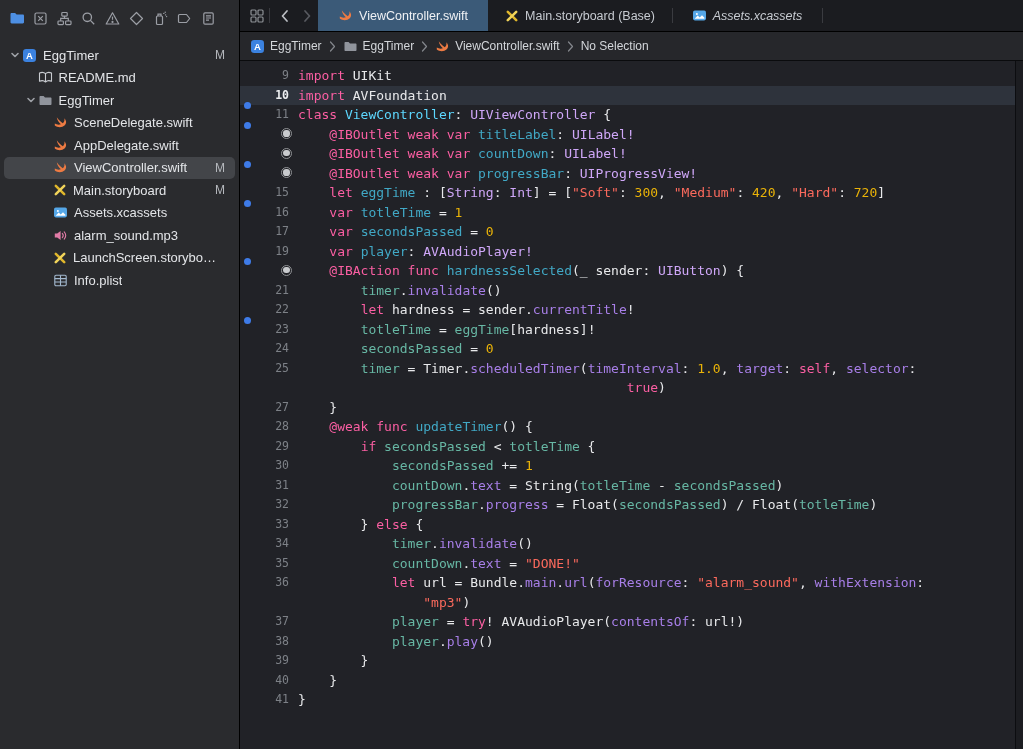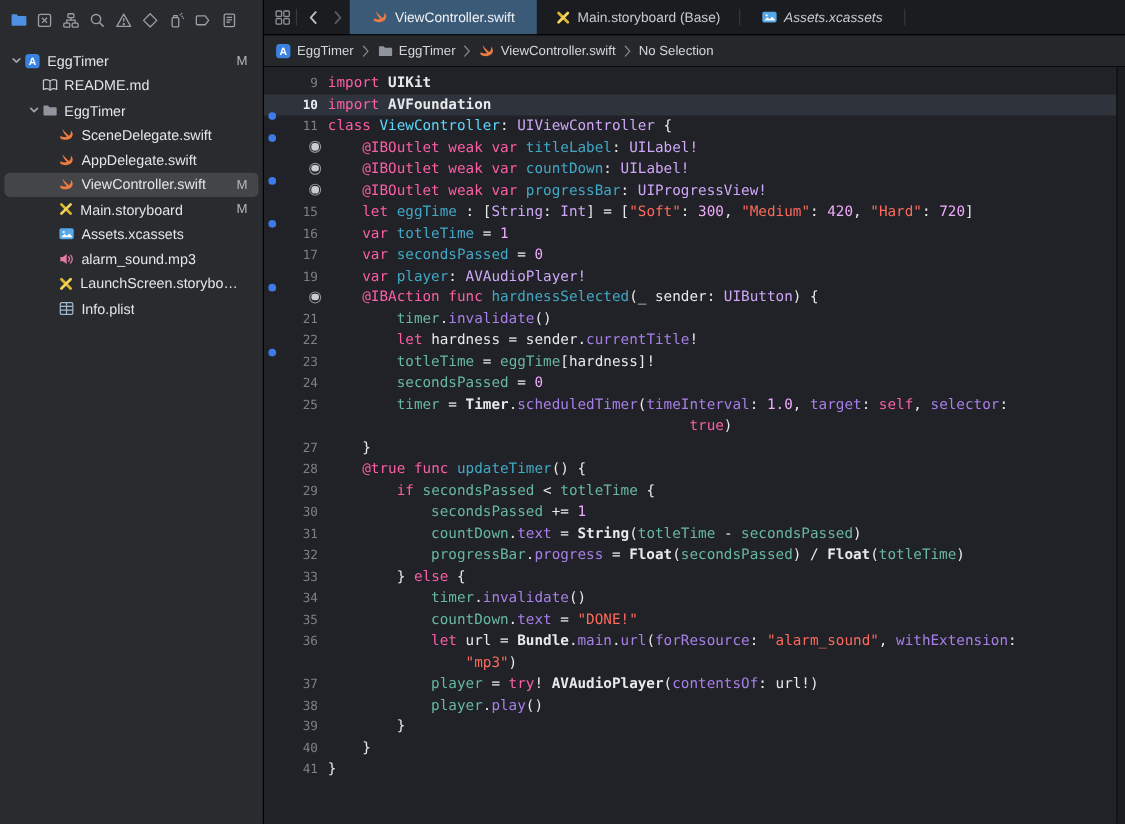--- a/index.html
+++ b/index.html
@@ -44,27 +44,27 @@
   .crow.hl{background:#2e333c;}
   .gutter{flex:0 0 58px;position:relative;}
   .lnum{position:absolute;right:9px;top:0;font-size:11.5px;color:#7d8187;line-height:19.5px;}
   .crow.hl .lnum{color:#eceef1;font-weight:bold;}
   .dot{position:absolute;left:4px;top:-3px;width:7px;height:7px;border-radius:50%;background:#3e7be8;}
   .outlet{position:absolute;right:6px;top:3.5px;width:9px;height:9px;border:1.8px solid #8f9194;border-radius:50%;}
   .outlet::after{content:"";position:absolute;inset:1.4px;background:#c9cbce;border-radius:50%;}
   .codeline{white-space:pre;font-size:13px;color:#e8e9eb;}
   .kw{color:#fc5fa3;font-weight:normal;}
   .str{color:#fc6a5d;}
-  .num{color:#f0abfc;}
+  .num{color:#eab308;}
   .dt{color:#5dd8ff;}
   .dv{color:#41a8c5;}
   .pv{color:#67b7a4;}
   .sm{color:#a87fe8;}
   .st{color:#cfa7f8;}
-  .plb{font-weight:bold;}
+  .plb{font-weight:normal;}
   .right-strip{position:absolute;top:0;bottom:0;right:0;width:7px;background:#1c1d21;border-left:1px solid #0c0d10;z-index:5;}
 </style>
 </head>
 <body>
 
 <div class="app">
   <div class="sidebar">
     <div class="nav-strip" id="nav-strip">
         <span class="nav-ic">
           <svg width="16" height="16" viewBox="0 0 16 16">
@@ -397,21 +397,21 @@
           <div class="crow">
             <div class="gutter">
               <span class="lnum">27</span>
             </div>
             <span class="codeline"><span class="pl">    }</span></span>
           </div>
           <div class="crow">
             <div class="gutter">
               <span class="lnum">28</span>
             </div>
-            <span class="codeline"><span class="pl">    </span><span class="kw">@true</span><span class="pl"> </span><span class="kw">func</span><span class="pl"> </span><span class="dv">updateTimer</span><span class="pl">() {</span></span>
+            <span class="codeline"><span class="pl">    </span><span class="kw">@weak</span><span class="pl"> </span><span class="kw">func</span><span class="pl"> </span><span class="dv">updateTimer</span><span class="pl">() {</span></span>
           </div>
           <div class="crow">
             <div class="gutter">
               <span class="lnum">29</span>
             </div>
             <span class="codeline"><span class="pl">        </span><span class="kw">if</span><span class="pl"> </span><span class="pv">secondsPassed</span><span class="pl"> &lt; </span><span class="pv">totleTime</span><span class="pl"> {</span></span>
           </div>
           <div class="crow">
             <div class="gutter">
               <span class="lnum">30</span>

